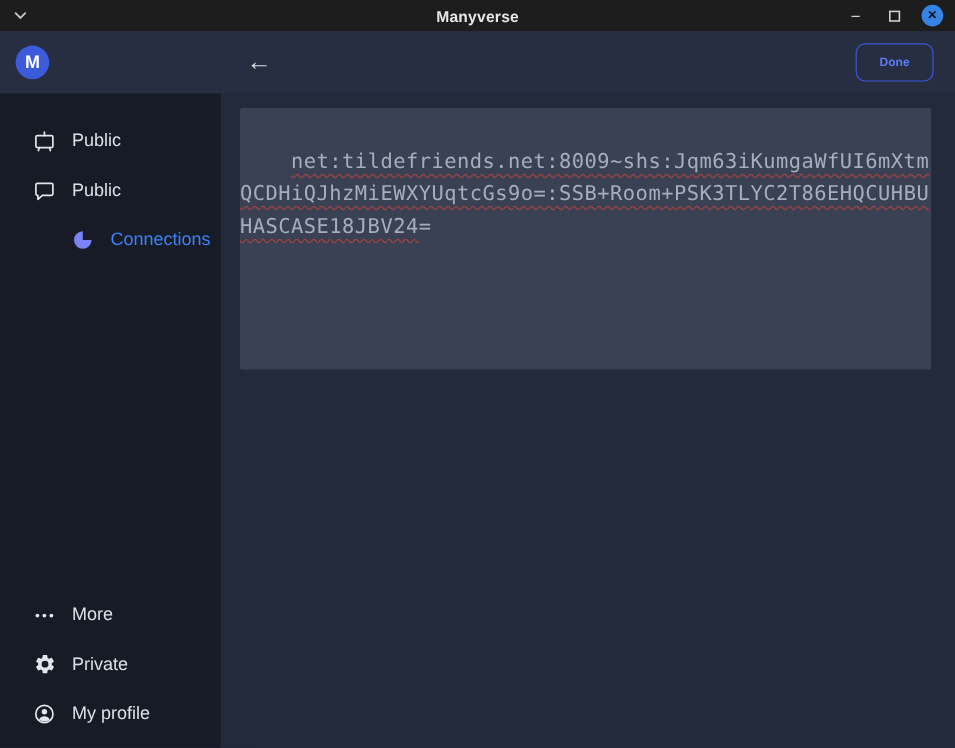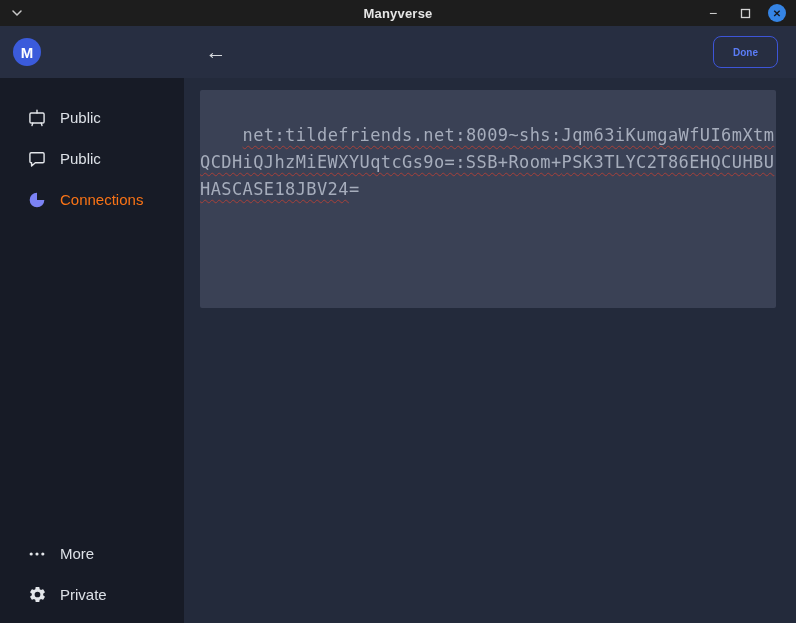--- a/index.html
+++ b/index.html
@@ -78,21 +78,21 @@
   .side-group-bottom { position: absolute; left: 0; right: 0; bottom: 8px; }
   .side-item {
     display: flex; align-items: center;
     height: 41px; padding-left: 27px; gap: 13px;
     color: #dde1e7; font-size: 15px; cursor: pointer;
   }
   .side-item .icn { width: 20px; height: 20px; display: flex; align-items: center; justify-content: center; }
   .side-item svg { display: block; }
   .side-item .ic-stroke { stroke: #e3e6ea; fill: none; stroke-width: 1.7; stroke-linecap: round; stroke-linejoin: round; }
   .side-item .ic-fill { fill: #e3e6ea; }
-  .side-item.active { color: #f97316; }
+  .side-item.active { color: #3b82f6; margin-left: 32px; }
   .side-item.active .ic-fill { fill: #7b82f4; }
 
   
   .main {
     position: absolute; top: 78px; left: 184px; right: 0; bottom: 0;
     background: #232a3b;
   }
   .invite-box {
     position: absolute; left: 16px; top: 12px;
     width: 576px; height: 218px;
@@ -197,20 +197,30 @@
 
     <div class="side-item">
       <span class="icn">
         <svg width="19" height="19" viewBox="0 0 24 24">
           <path class="ic-fill" d="M19.14 12.94c.04-.3.06-.61.06-.94s-.02-.64-.07-.94l2.03-1.58a.49.49 0 0 0 .12-.61l-1.92-3.32a.49.49 0 0 0-.59-.22l-2.39.96c-.5-.38-1.03-.7-1.62-.94l-.36-2.54a.48.48 0 0 0-.48-.41h-3.84c-.24 0-.43.17-.47.41l-.36 2.54c-.59.24-1.13.57-1.62.94l-2.39-.96a.49.49 0 0 0-.59.22L2.73 8.87c-.12.21-.08.47.12.61l2.03 1.58c-.05.3-.09.63-.09.94s.02.64.07.94l-2.03 1.58a.49.49 0 0 0-.12.61l1.92 3.32c.12.22.37.29.59.22l2.39-.96c.5.38 1.03.7 1.62.94l.36 2.54c.05.24.24.41.48.41h3.84c.24 0 .44-.17.47-.41l.36-2.54c.59-.24 1.13-.56 1.62-.94l2.39.96c.22.08.47 0 .59-.22l1.92-3.32a.49.49 0 0 0-.12-.61l-2.01-1.58zM12 15.6a3.6 3.6 0 1 1 0-7.2 3.6 3.6 0 0 1 0 7.2z"></path>
         </svg>
       </span>
       <span>Private</span>
     </div>
 
+    <div class="side-item">
+      <span class="icn">
+        <svg width="20" height="20" viewBox="0 0 24 24">
+          <circle class="ic-stroke" cx="12" cy="12" r="8.6"></circle>
+          <circle class="ic-fill" cx="12" cy="9.7" r="2.7"></circle>
+          <path class="ic-fill" d="M6.6 17.6c1.2-2.3 3.2-3.3 5.4-3.3s4.2 1 5.4 3.3a8.6 8.6 0 0 1-10.8 0z"></path>
+        </svg>
+      </span>
+      <span>My profile</span>
+    </div>
 
   </div>
 </div>
 
 <div class="main">
   <div class="invite-box" role="textbox">
     <span class="uw">net:tildefriends.net:8009~shs:Jqm63iKumgaWfUI6mXtmQCDHiQJhzMiEWXYUqtcGs9o=:SSB+Room+</span><span class="uw">PSK3TLYC2T86EHQCUHBUHASCASE18JBV24</span><span>=</span>
   </div>
 </div>
 

